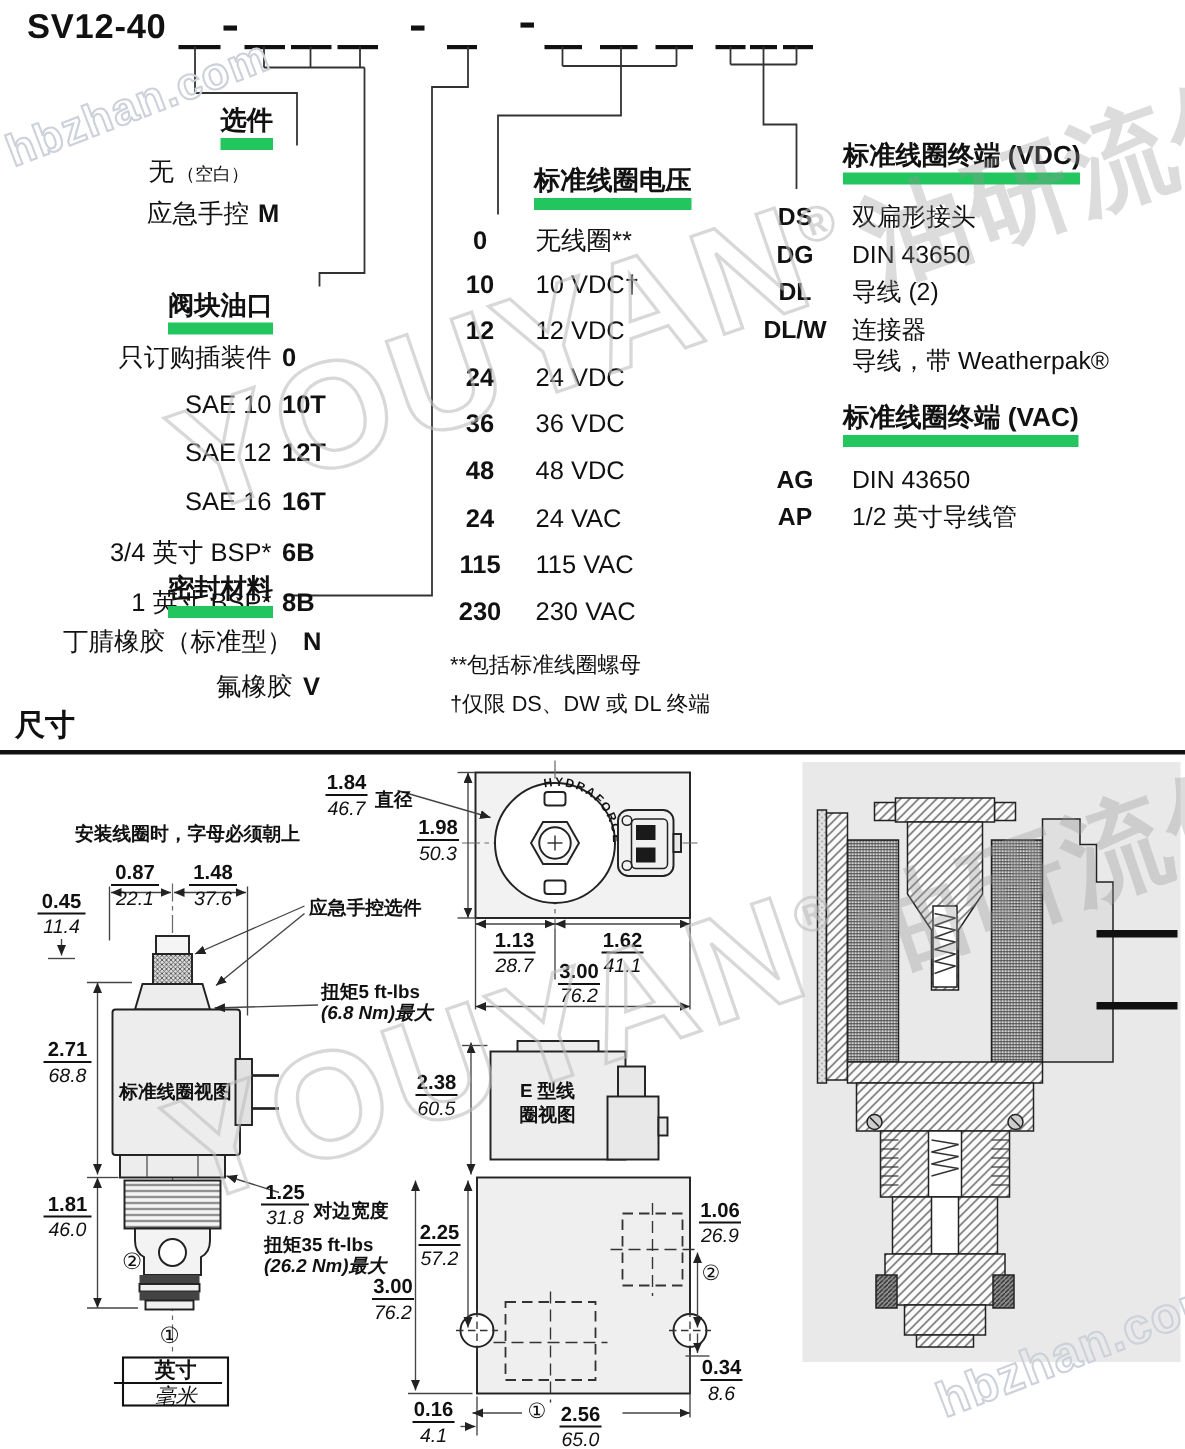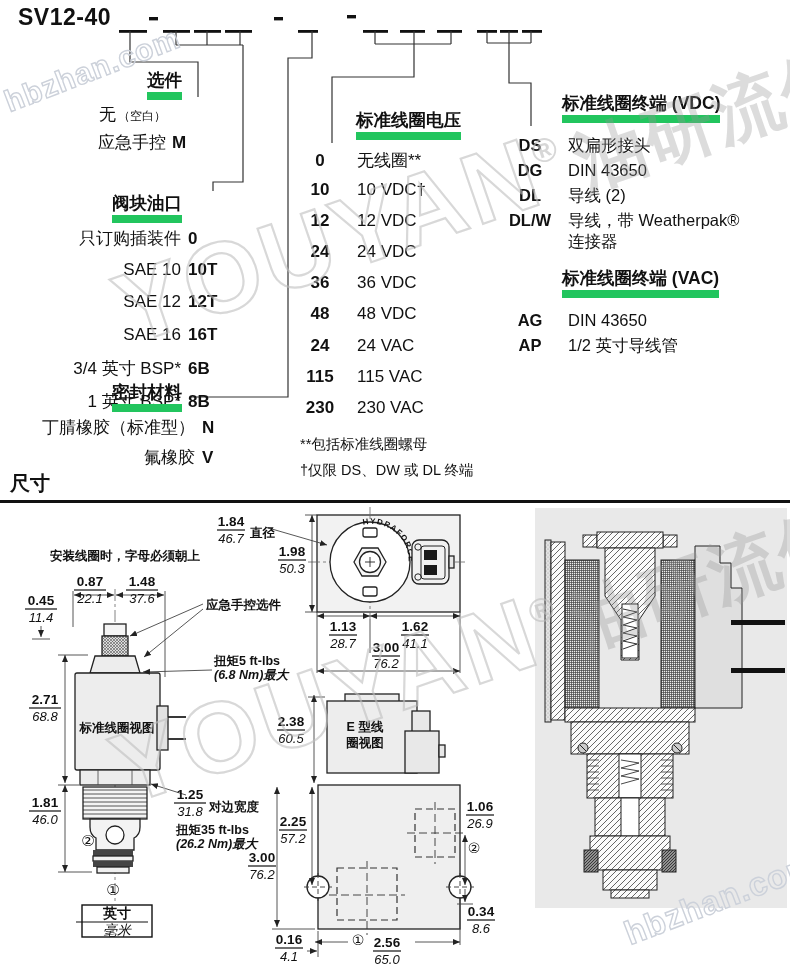--- a/index.html
+++ b/index.html
@@ -236,22 +236,22 @@
       <span class="code">DG</span>
       <span class="lbl">DIN 43650</span>
     </div>
   <div class="trow">
       <span class="code">DL</span>
       <span class="lbl">导线 (2)</span>
     </div>
   <div class="trow" style="height:46px">
     <span class="code">DL/W</span>
     <span class="lbl" style="line-height:21px">
+      <div>连接器</div>
       <div>导线，带 Weatherpak®</div>
-      <div>连接器</div>
     </span>
   </div>
   <div class="hwrap vac-h"><span class="sec-h">标准线圈终端 (VAC)</span></div>
   <div class="trow" style="margin-top:9px">
       <span class="code">AG</span>
       <span class="lbl">DIN 43650</span>
     </div>
   <div class="trow">
       <span class="code">AP</span>
       <span class="lbl">1/2 英寸导线管</span>

